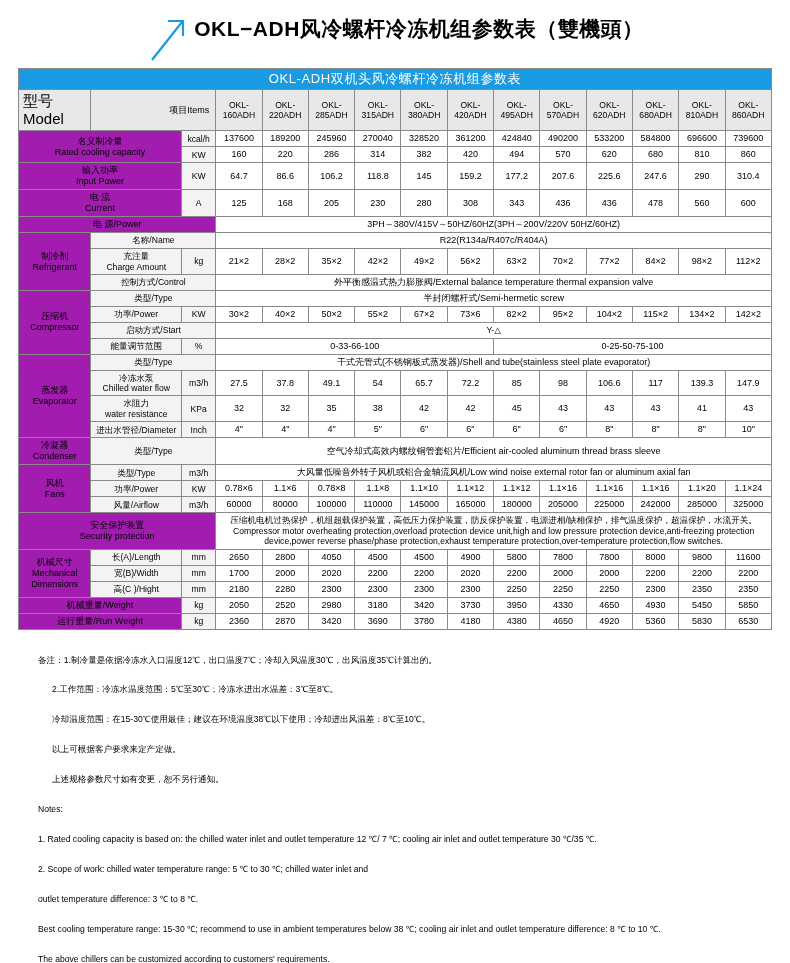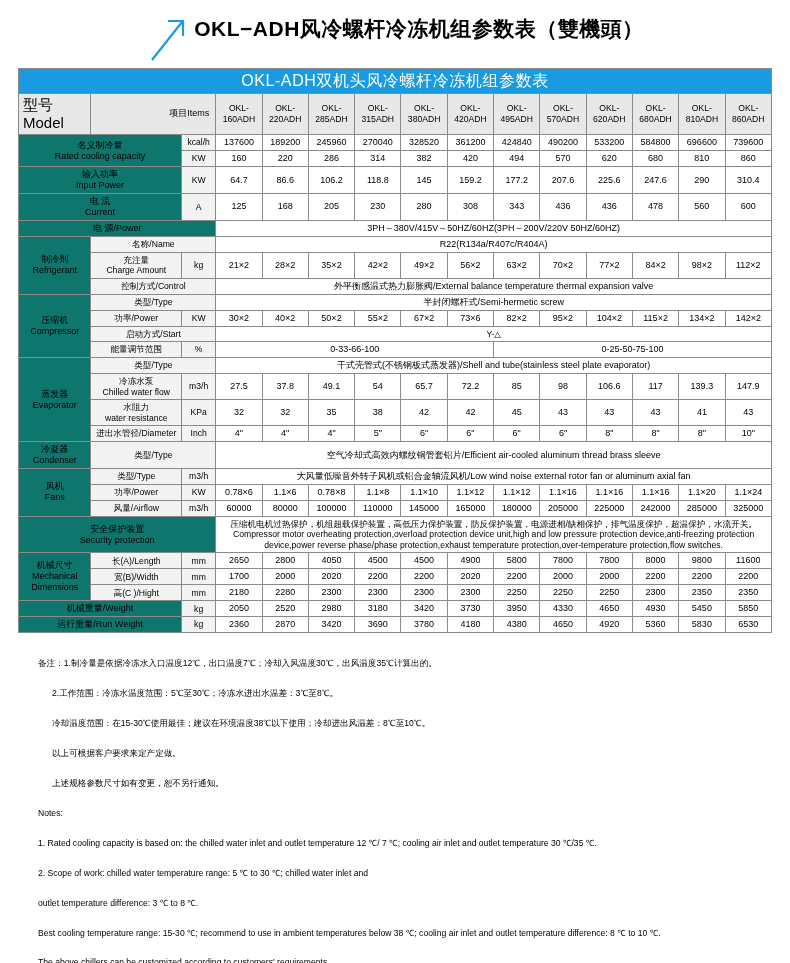--- a/index.html
+++ b/index.html
@@ -66,37 +66,37 @@
     padding: 2px 2px;
     text-align: center;
     vertical-align: middle;
     line-height: 1.22;
     font-weight: normal;
     word-break: break-word;
   }
   .band {
     background: #1a9ae0;
     color: #ffffff;
-    font-size: 16px;
+    font-size: 13px;
     font-weight: bold;
     letter-spacing: 0.6px;
     padding: 5px 0;
     border: 1px solid #1a9ae0;
     margin-top: 29px;
   }
   .gray {
     background: #e8e8e8;
   }
   .modelcell {
     font-size: 8.6px;
     background: #e8e8e8;
     line-height: 1.15;
   }
   .rowlabel {
-    background: #0f766e;
+    background: #a21caf;
     font-size: 9px;
     line-height: 1.25;
   }
   .sublabel {
     background: #f3f3f3;
     font-size: 8.6px;
     line-height: 1.25;
   }
   .unit {
     background: #f3f3f3;

